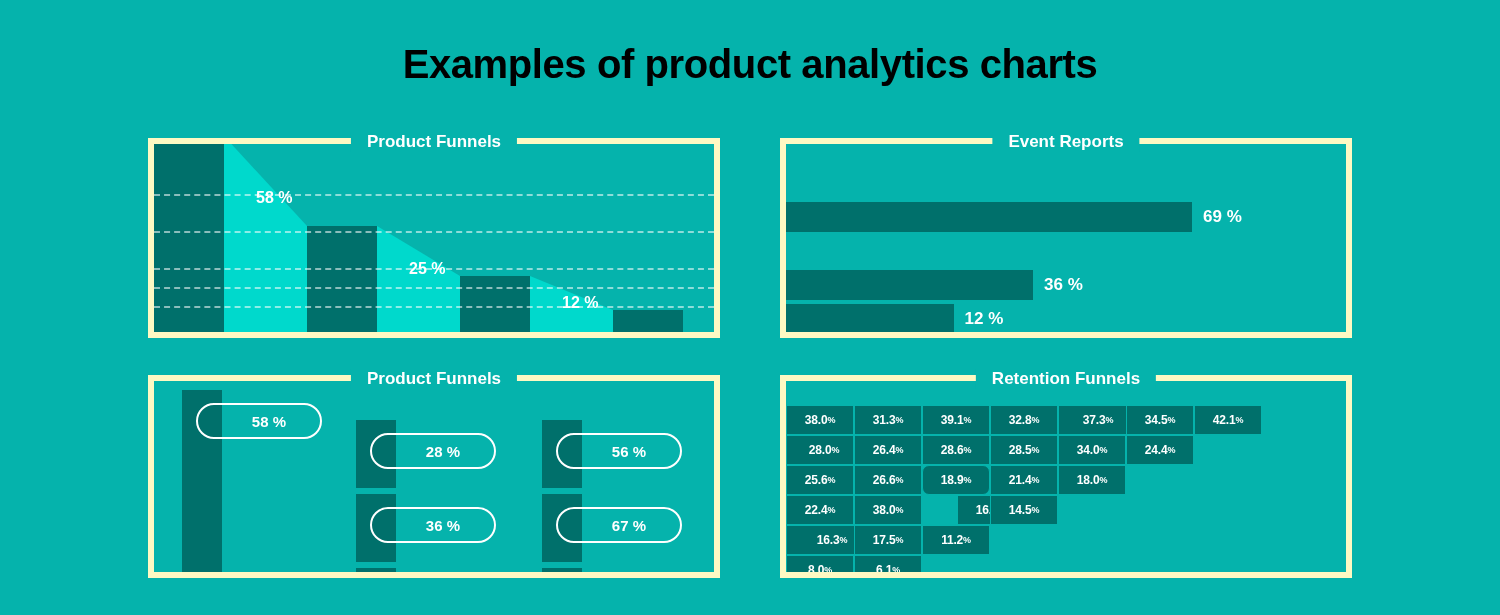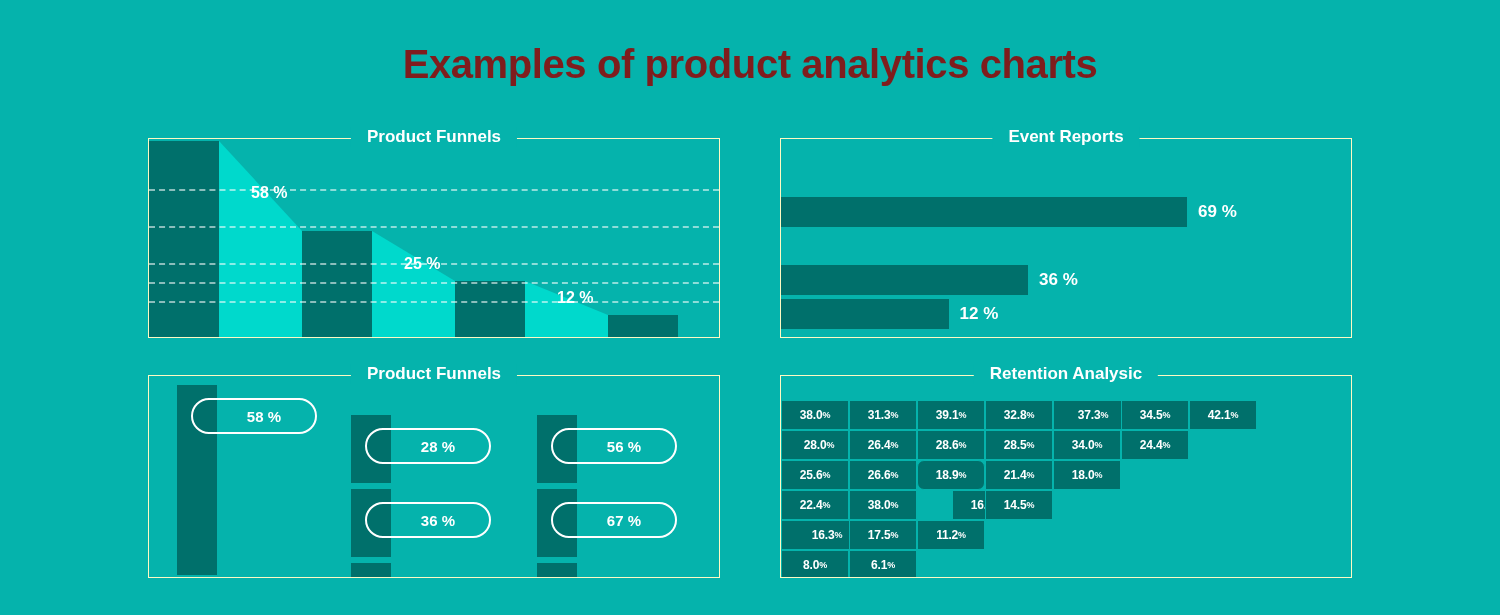--- a/index.html
+++ b/index.html
@@ -17,30 +17,30 @@
     position: relative;
   }
 
   
   .page-title {
     position: absolute;
     top: 42px;
     left: 0;
     width: 1500px;
     text-align: center;
-    color: #7f1d1d;
+    color: #000000;
     font-size: 40px;
     font-weight: bold;
     letter-spacing: -0.4px;
   }
 
   
   .panel {
     position: absolute;
-    border: 1px solid #fef9c3;
+    border: 6px solid #fef9c3;
     text-decoration: underline;
   }
   .panel-title {
     position: absolute;
     top: -12px;
     left: 50%;
     transform: translateX(-50%);
     background: #05b3ac;
     padding: 0 16px;
     color: #ffffff;
@@ -206,21 +206,21 @@
       <div class="pill" style="left: 216px; top: 126px; width: 126px;">36 %</div>
       <div class="pill-bar" style="left: 388px; top: 39px; width: 40px; height: 68px;"></div>
       <div class="pill-bar" style="left: 388px; top: 113px; width: 40px; height: 68px;"></div>
       <div class="pill-bar" style="left: 388px; top: 187px; width: 40px; height: 68px;"></div>
       <div class="pill" style="left: 402px; top: 52px; width: 126px;">56 %</div>
       <div class="pill" style="left: 402px; top: 126px; width: 126px;">67 %</div>
     </div>
 </div>
 
 <div class="panel" id="panel-retention">
-  <div class="panel-title">Retention Analysic</div>
+  <div class="panel-title">Retention Funnels</div>
   <div class="panel-body" id="retention-body">
       <div class="ret-cell" style="left: 0px; top: 24px; width: 68px; height: 30px;">38.0<sup>%</sup></div>
       <div class="ret-cell" style="left: 68px; top: 24px; width: 68px; height: 30px;">31.3<sup>%</sup></div>
       <div class="ret-cell" style="left: 136px; top: 24px; width: 68px; height: 30px;">39.1<sup>%</sup></div>
       <div class="ret-cell" style="left: 204px; top: 24px; width: 68px; height: 30px;">32.8<sup>%</sup></div>
       <div class="ret-cell" style="left: 272px; top: 24px; width: 80px; height: 30px;">37.3<sup>%</sup></div>
       <div class="ret-cell" style="left: 340px; top: 24px; width: 68px; height: 30px;">34.5<sup>%</sup></div>
       <div class="ret-cell" style="left: 408px; top: 24px; width: 68px; height: 30px;">42.1<sup>%</sup></div>
       <div class="ret-cell" style="left: 0px; top: 54px; width: 68px; height: 30px; padding-left: 8px;">28.0<sup>%</sup></div>
       <div class="ret-cell" style="left: 68px; top: 54px; width: 68px; height: 30px;">26.4<sup>%</sup></div>

